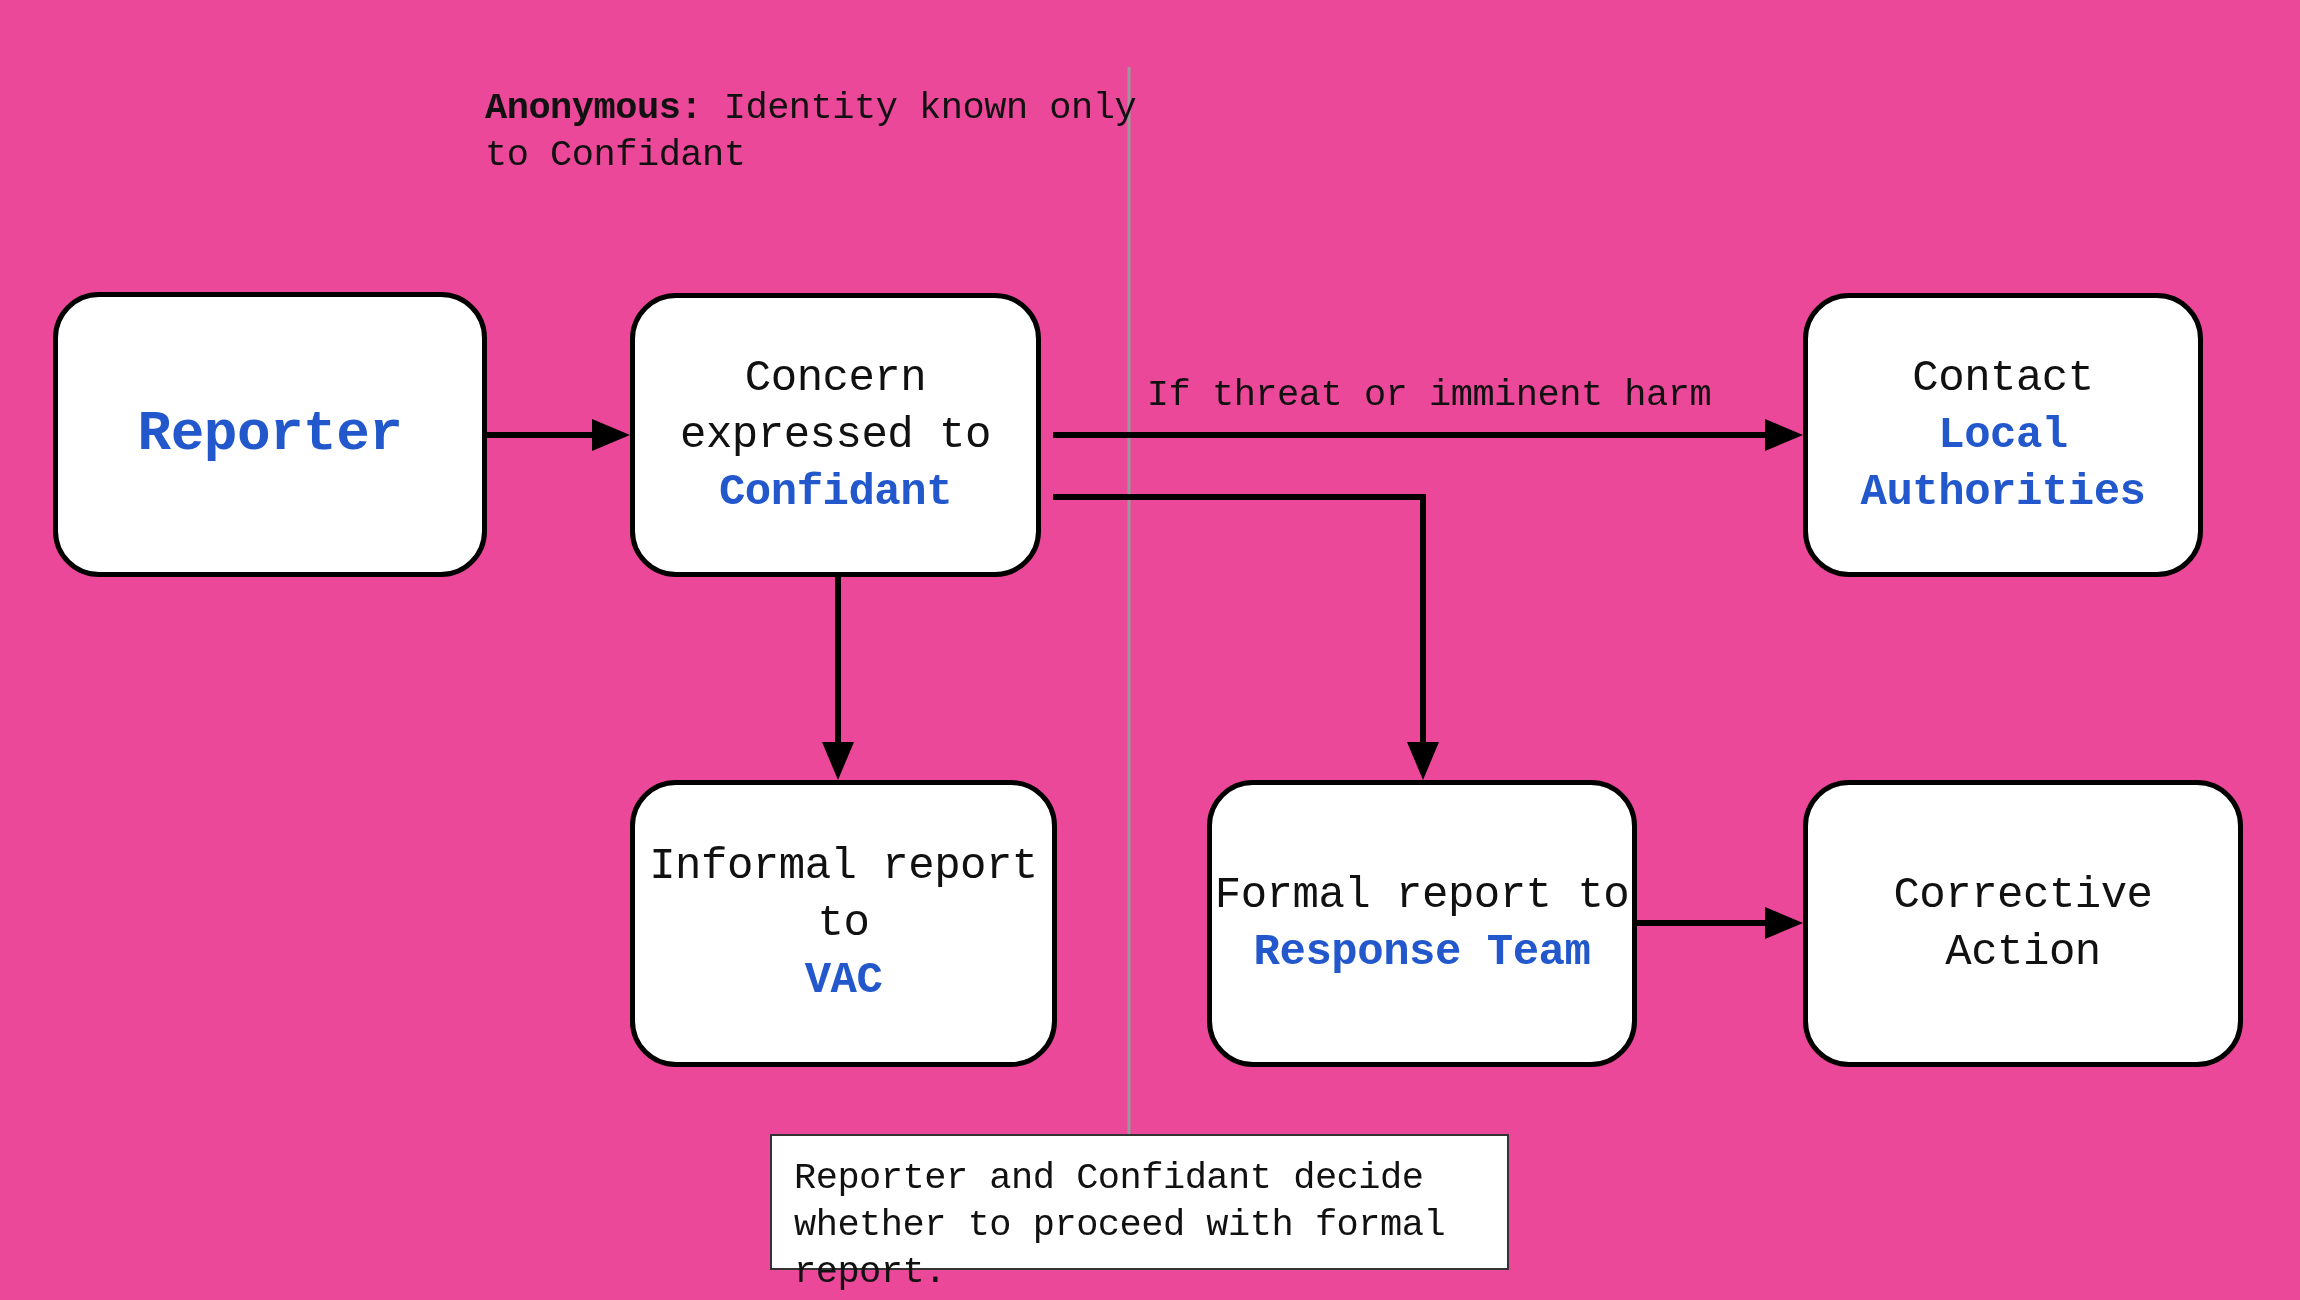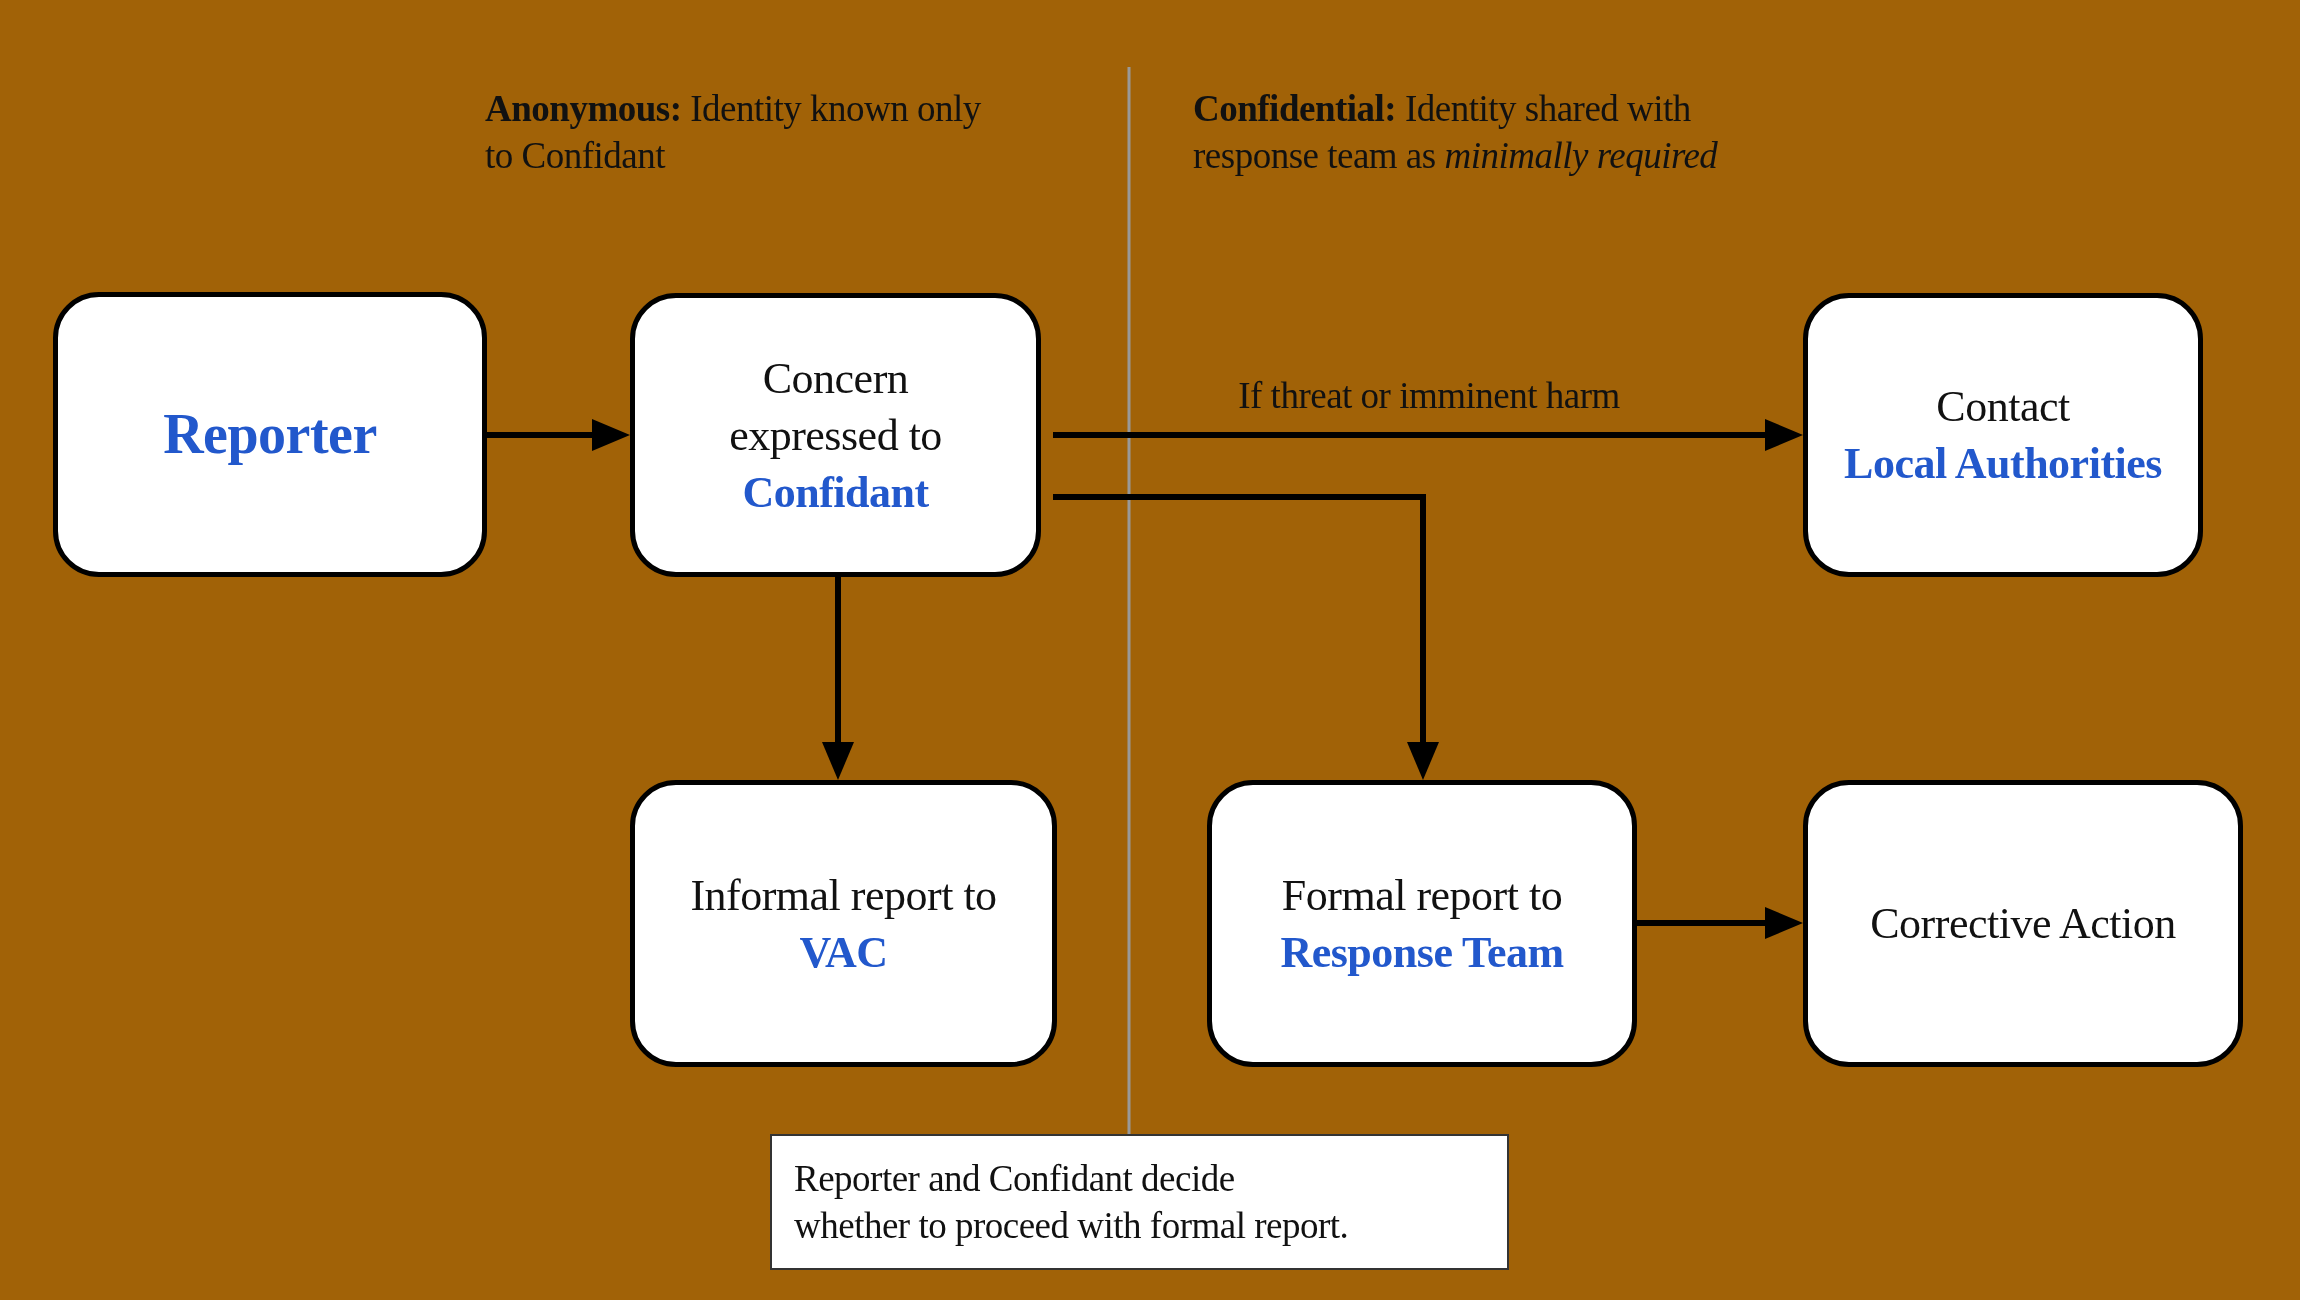--- a/index.html
+++ b/index.html
@@ -4,22 +4,22 @@
 <style>
   html, body {
     margin: 0;
     padding: 0;
     background: #ffffff;
   }
   .canvas {
     position: relative;
     width: 2300px;
     height: 1300px;
-    background: #a16207;
-    font-family: Liberation Serif, serif;
+    background: #ec4899;
+    font-family: Liberation Mono, monospace;
     color: #111111;
     overflow: hidden;
   }
   .layer {
     position: absolute;
     left: 0;
     top: 0;
     width: 2300px;
     height: 1300px;
   }
@@ -106,24 +106,20 @@
 
     <path d="M 1637 923 H 1765" stroke="#000000" stroke-width="6" fill="none"></path>
     <polygon points="1803,923 1765,907 1765,939" fill="#000000"></polygon>
   </svg>
 
   <div class="annotation annotation-anonymous">
     <div><b>Anonymous:</b><span> Identity known only</span></div>
     <div>to Confidant</div>
   </div>
 
-  <div class="annotation annotation-confidential">
-    <div><b>Confidential:</b><span> Identity shared with</span></div>
-    <div><span>response team as </span><i>minimally required</i></div>
-  </div>
 
   <div class="node node-reporter">
     <div class="em">Reporter</div>
   </div>
 
   <div class="node node-concern">
     <div>Concern</div>
     <div>expressed to</div>
     <div class="em">Confidant</div>
   </div>

